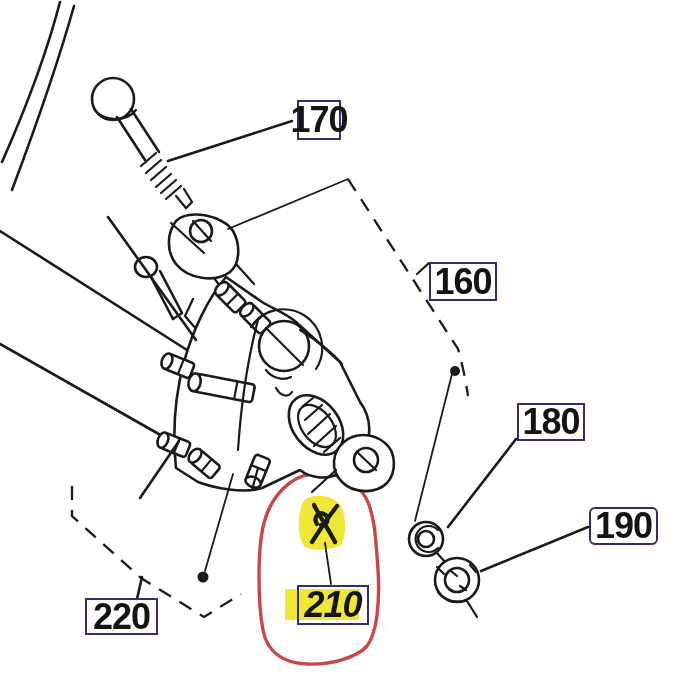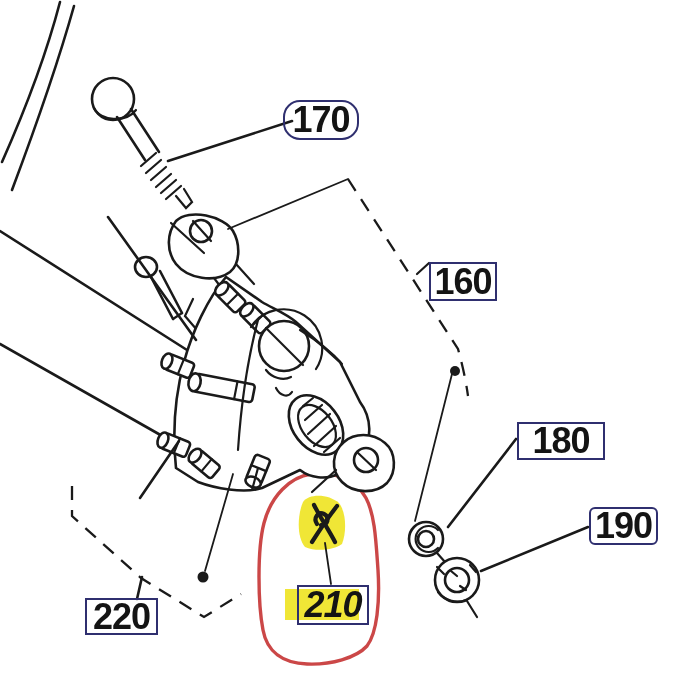--- a/index.html
+++ b/index.html
@@ -193,20 +193,20 @@
       <path class="ln" d="M140,498 L179,441"></path>
       <path class="ln" d="M137,599 L142,577"></path>
       <path class="ln" d="M516,439 L448,527"></path>
       <path class="ln" d="M588,527 L481,571"></path>
       <path class="thin" d="M331,584 L325,543"></path>
     </g>
   </svg>
 
   <div class="hl" style="left:285px;top:589px;width:74px;height:31px;"></div>
 
-  <div class="plabel" style="left:283px;top:100px;width:76px;height:40px;border-radius:17px;">170</div>
+  <div class="plabel" style="left:297px;top:100px;width:44px;height:40px;">170</div>
   <div class="plabel" style="left:429px;top:238px;width:68px;height:39px;margin-top:24px;">160</div>
-  <div class="plabel" style="left:517px;top:403px;width:88px;height:38px;margin-top:19px;">180</div>
+  <div class="plabel" style="left:517px;top:403px;width:68px;height:38px;">180</div>
   <div class="plabel" style="left:589px;top:507px;width:69px;height:38px;border-radius:6px;">190</div>
   <div class="plabel" style="left:85px;top:598px;width:73px;height:37px;">220</div>
   <div class="plabel" style="left:297px;top:585px;width:72px;height:40px;font-style:italic;">210</div>
 
 </div>
 
 </body></html>

